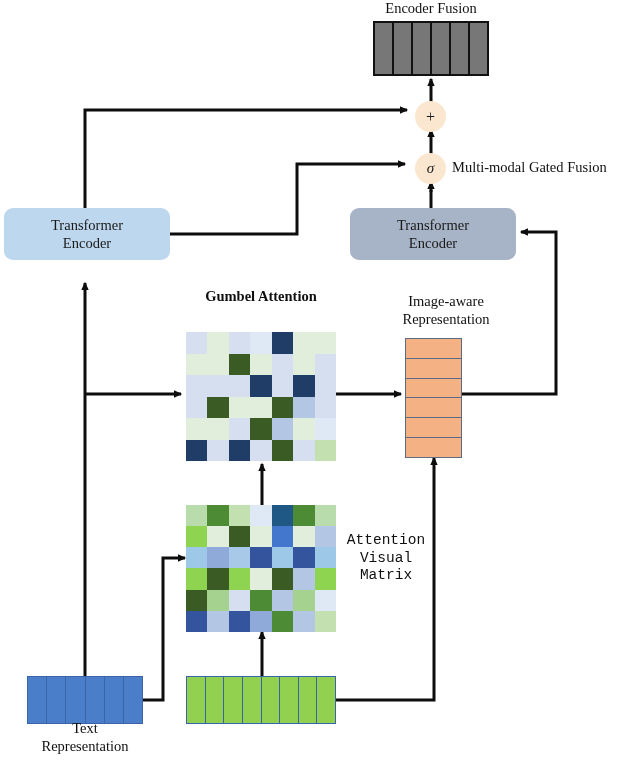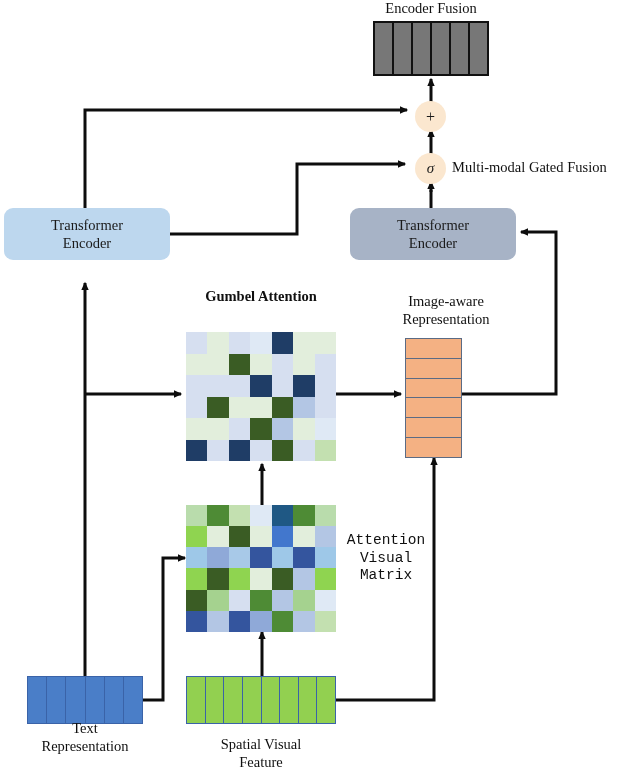--- a/index.html
+++ b/index.html
@@ -241,18 +241,14 @@
               background:#92d050;">
       <i style="border-right: 1px solid rgb(58, 99, 168);"></i>
       <i style="border-right: 1px solid rgb(58, 99, 168);"></i>
       <i style="border-right: 1px solid rgb(58, 99, 168);"></i>
       <i style="border-right: 1px solid rgb(58, 99, 168);"></i>
       <i style="border-right: 1px solid rgb(58, 99, 168);"></i>
       <i style="border-right: 1px solid rgb(58, 99, 168);"></i>
       <i style="border-right: 1px solid rgb(58, 99, 168);"></i>
       <i></i>
     </div>
-  <div class="lbl" style="left:186px;top:736px;width:150px;">
-    <div>Spatial Visual</div>
-    <div>Feature</div>
-  </div>
 
 </div>
 
 </body></html>

